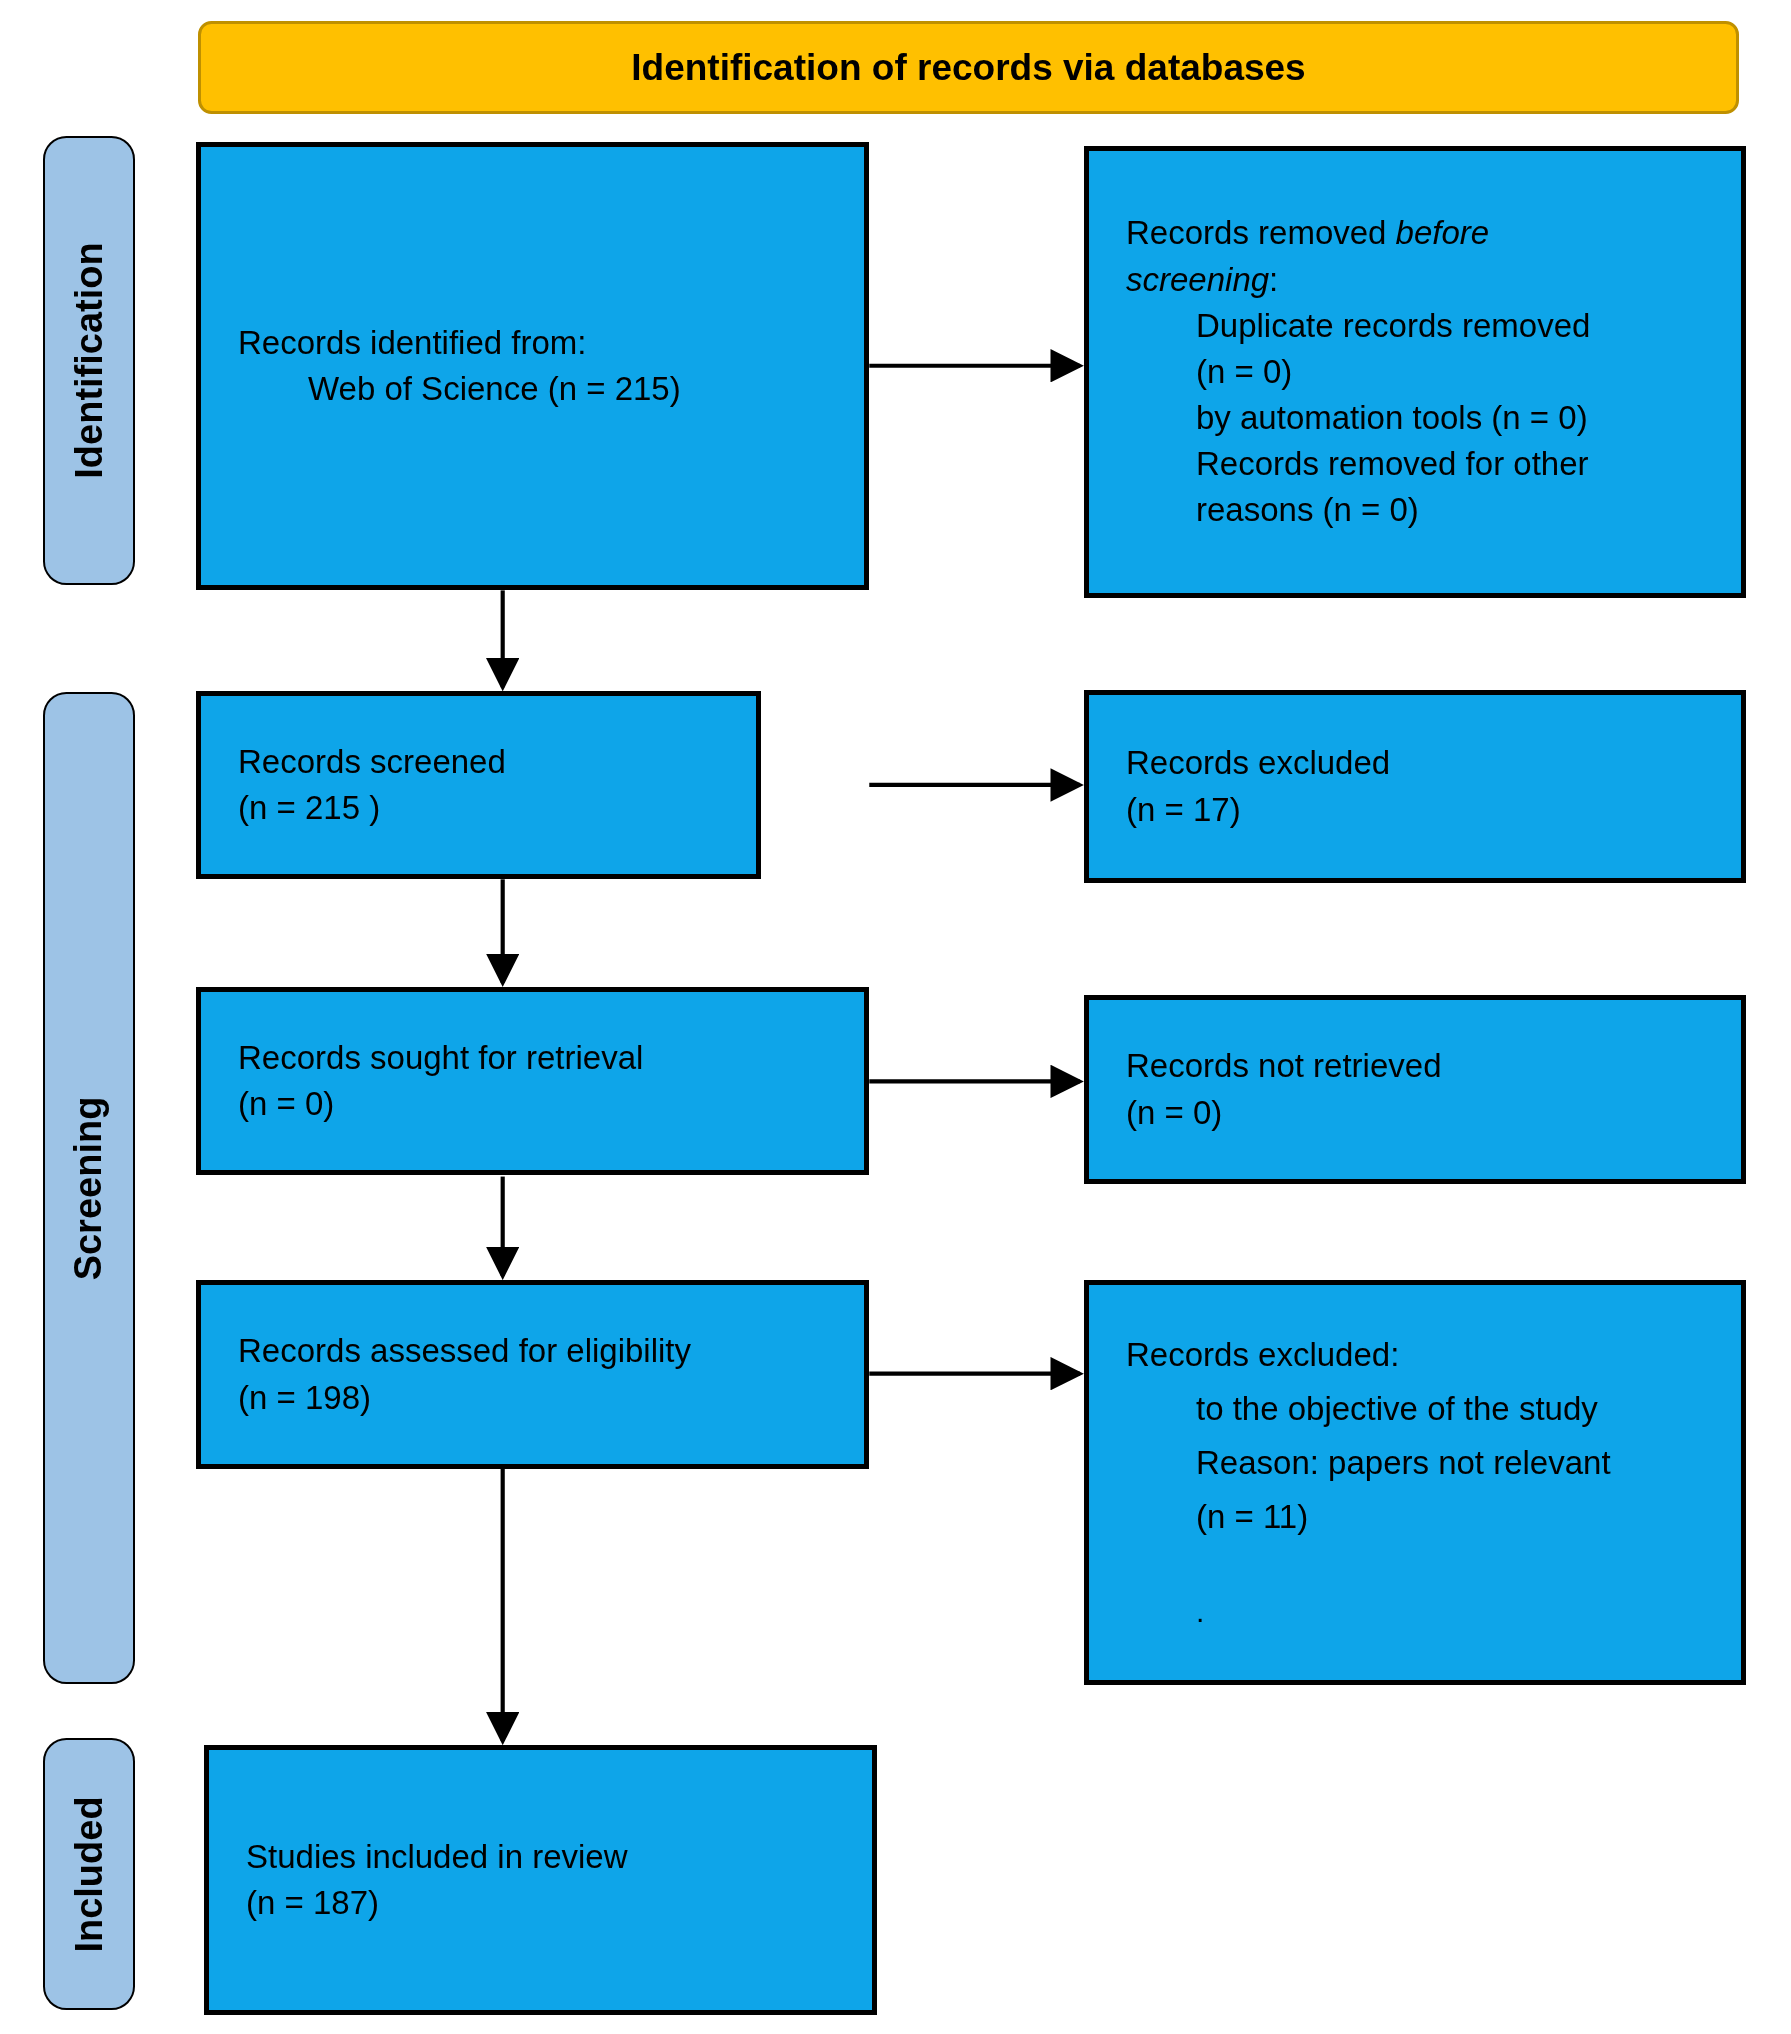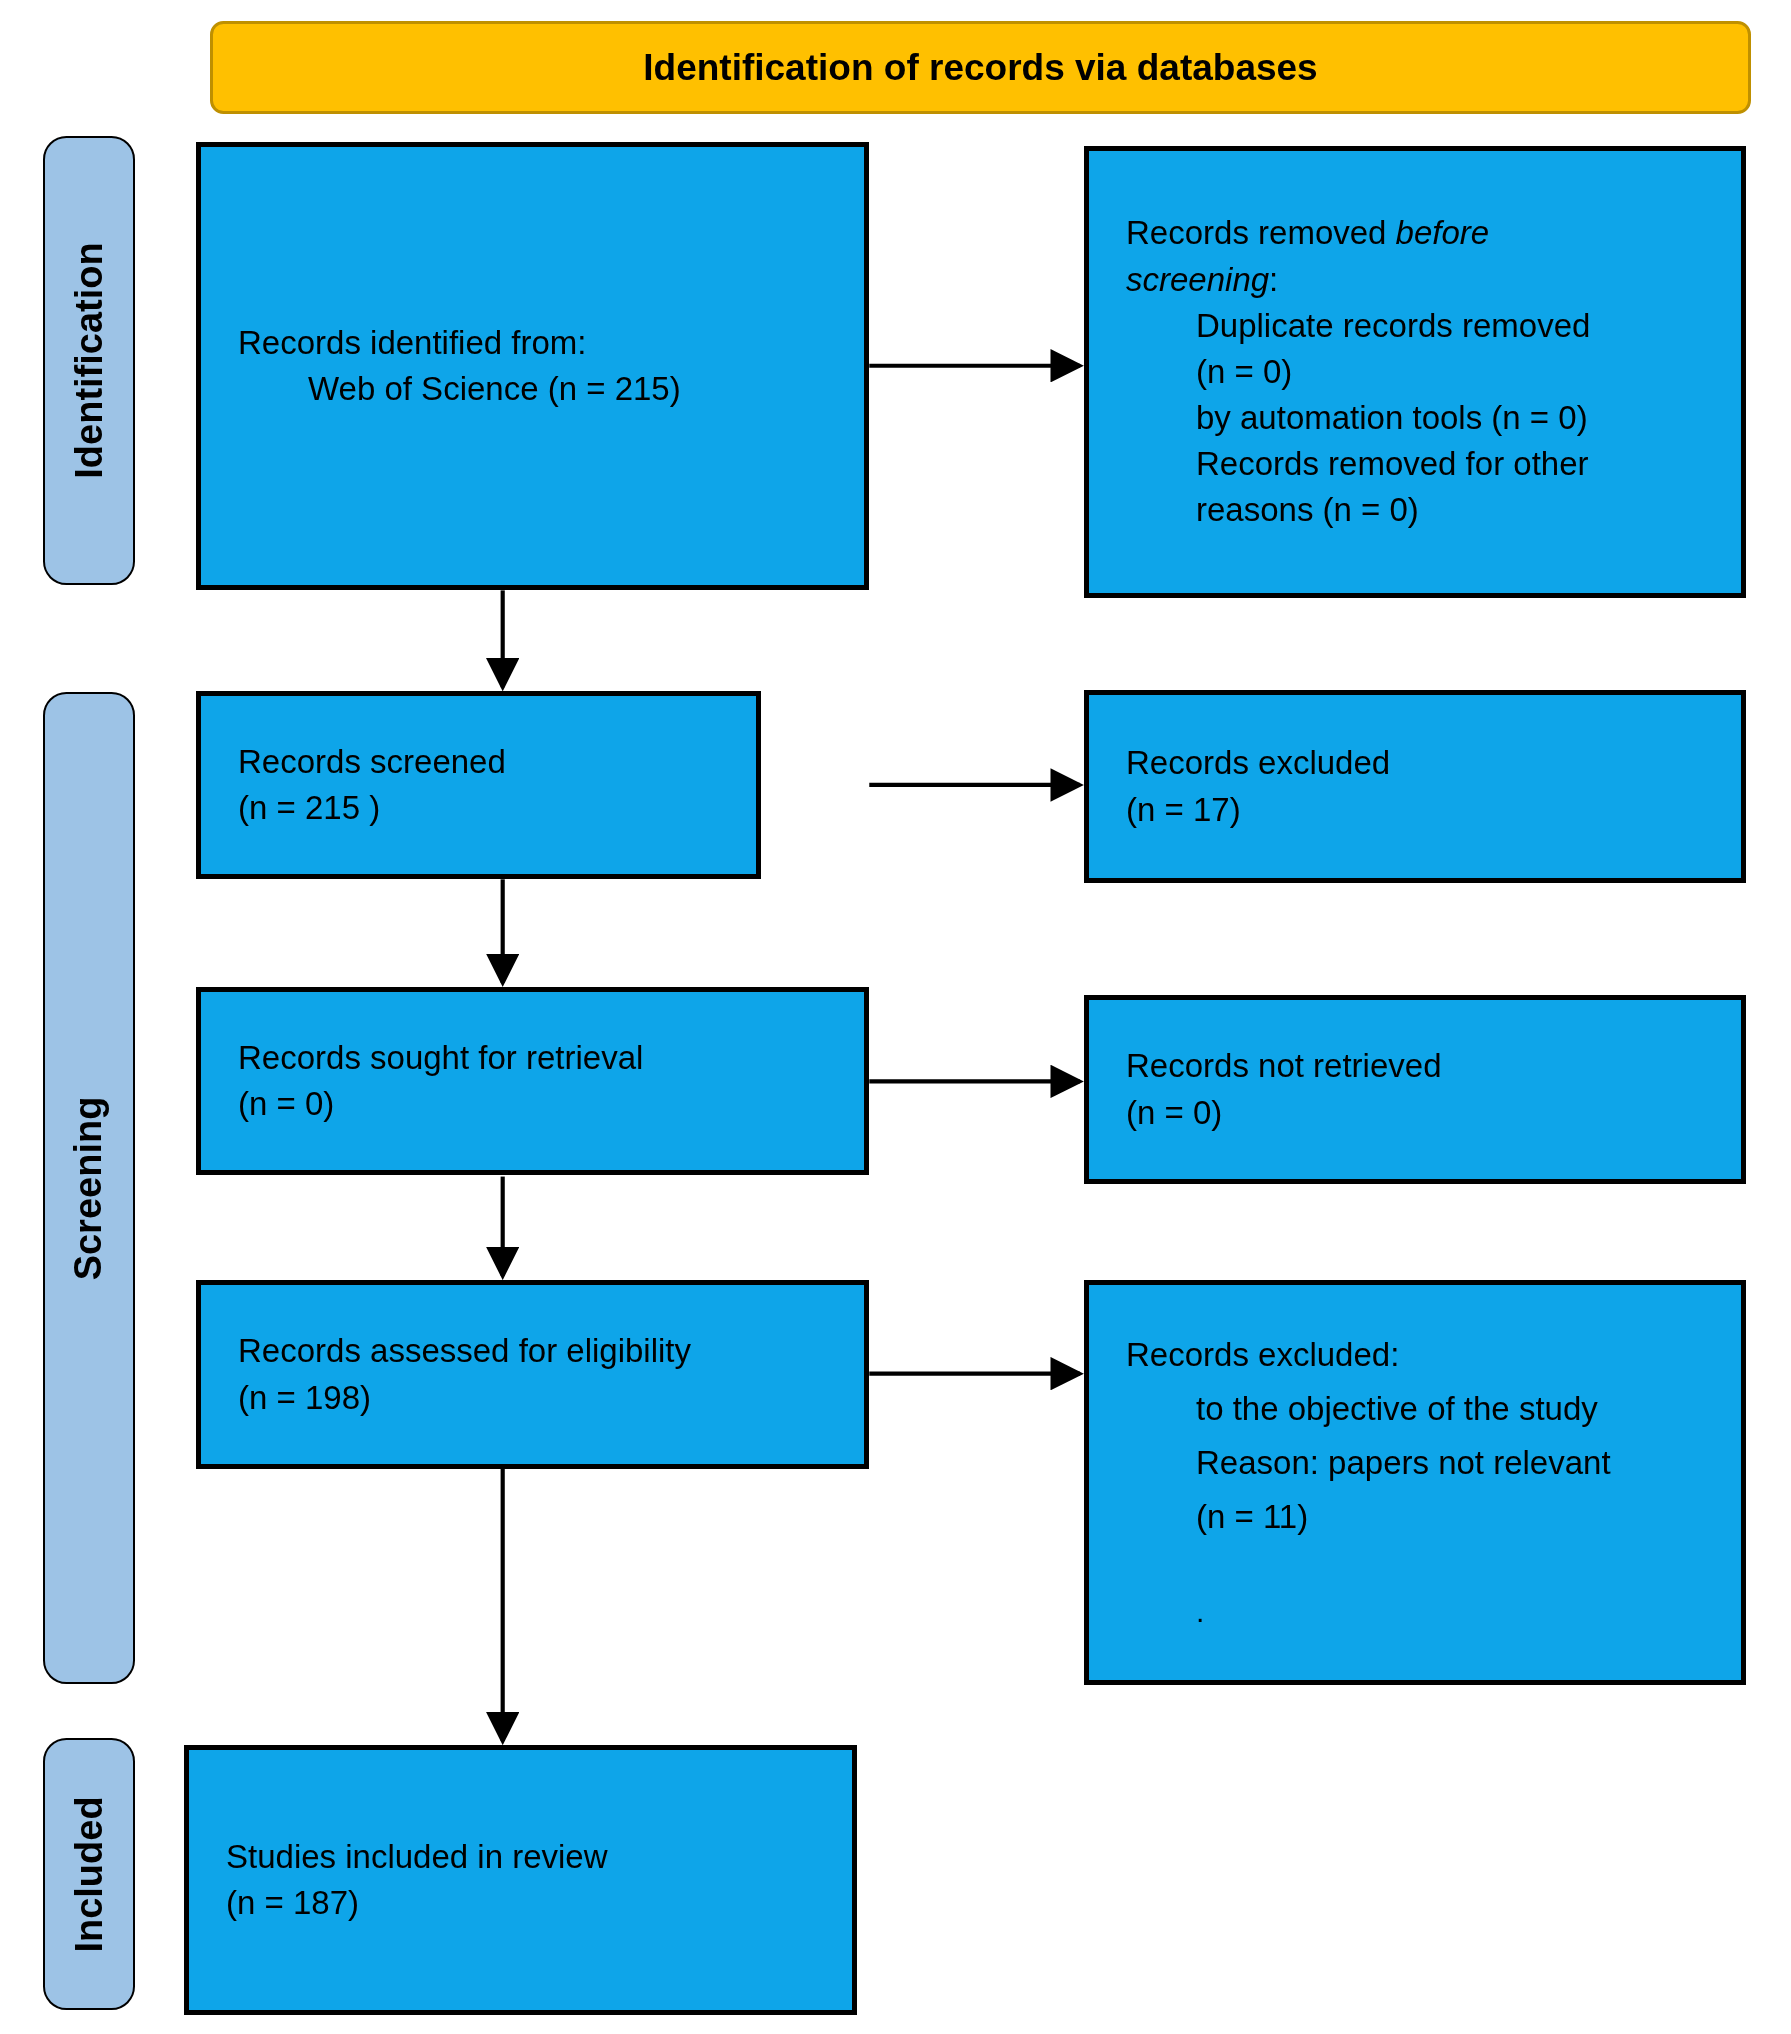--- a/index.html
+++ b/index.html
@@ -14,21 +14,21 @@
 
   
   #banner {
     position: absolute;
     left: 198px; top: 21px;
     width: 1541px; height: 93px;
     box-sizing: border-box;
     background: var(--banner_fill, #FFC000);
     border: 3.3px solid var(--banner_border, #BF9000);
     border-radius: 13.4px;
-    display: flex; align-items: center; justify-content: center; margin-left: 12px;
+    display: flex; align-items: center; justify-content: center;
   }
   #banner .banner-text {
     font-weight: bold;
     font-size: 37px;
     letter-spacing: 0px;
   }
 
   
   .stage {
     position: absolute;
@@ -69,21 +69,21 @@
   .italic { font-style: italic; }
 
   #box-identified        { left: 196px;  top: 142px;  width: 673px; height: 448px; }
   #box-removed           { left: 1084px; top: 146px;  width: 662px; height: 452px; }
   #box-screened          { left: 196px;  top: 691px;  width: 565px; height: 188px; }
   #box-excluded1         { left: 1084px; top: 690px;  width: 662px; height: 193px; }
   #box-sought            { left: 196px;  top: 987px; width: 673px; height: 188px; }
   #box-not-retrieved     { left: 1084px; top: 995px; width: 662px; height: 189px; }
   #box-assessed          { left: 196px;  top: 1280px; width: 673px; height: 189px; }
   #box-excluded2         { left: 1084px; top: 1280px; width: 662px; height: 405px; gap: 8px; }
-  #box-included          { left: 184px;  top: 1745px; width: 673px; height: 270px; }
+  #box-included          { left: 204px;  top: 1745px; width: 673px; height: 270px; }
 
   
   #arrows {
     position: absolute;
     left: 0; top: 0;
     width: 1792px; height: 2035px;
     pointer-events: none;
   }
   #arrows line { stroke: var(--arrow, #000000); stroke-width: 5px; }
 </style>

